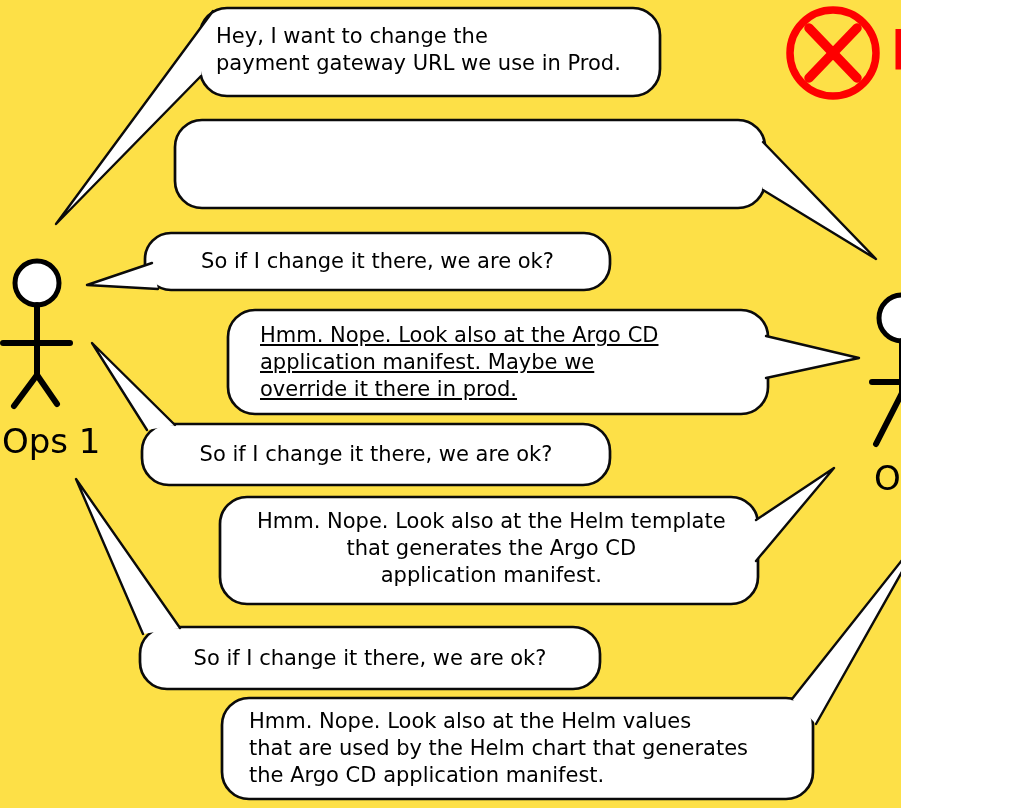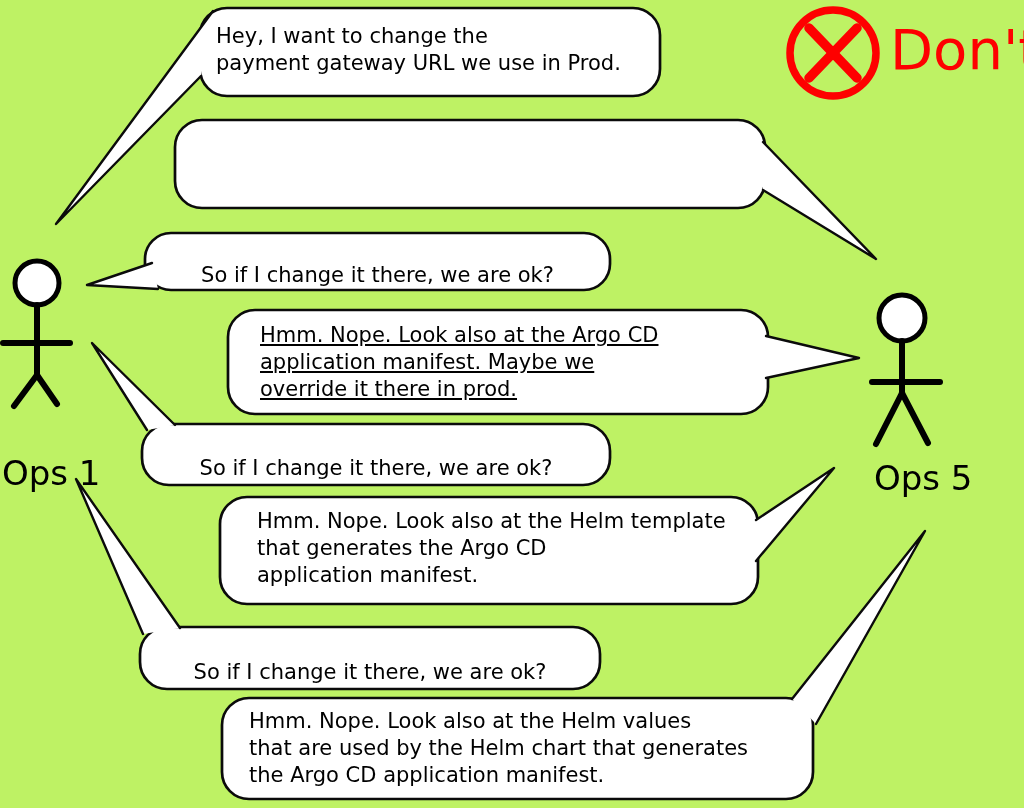--- a/index.html
+++ b/index.html
@@ -1,26 +1,26 @@
 <!DOCTYPE html>
 <html><head>
 <meta charset="utf-8">
 <style>
   html,body{margin:0;padding:0;background:#fff;}
   .canvas{
-    position:relative;width:1024px;height:808px;background:#bef264;
+    position:relative;width:901px;height:808px;background:#fde047;
     overflow:hidden;font-family:"DejaVu Sans",sans-serif;color:#000;
   }
   .layer{position:absolute;left:0;top:0;}
   .btext{
     position:absolute;font-size:21px;line-height:27px;
     white-space:pre;color:#000;pointer-events:none;
   }
   .bcenter{
-    display:flex;align-items:center;justify-content:center;text-align:center;margin-top:14px;
+    display:flex;align-items:center;justify-content:center;text-align:center;
   }
   .actor-label{
     position:absolute;font-size:34px;line-height:1.1;color:#000;white-space:pre;
   }
   .dont-label{
     position:absolute;font-size:56px;line-height:1.15;color:#fe0000;white-space:pre;
   }
 </style>
 </head>
 <body>
@@ -79,29 +79,29 @@
 
 
   <div class="btext bcenter" style="left:145px;top:233px;width:465px;height:57px;">So if I change it there, we are ok?</div>
 
   <div class="btext" style="left:260px;top:322px;text-decoration:underline;">Hmm. Nope. Look also at the Argo CD
 application manifest. Maybe we
 override it there in prod.</div>
 
   <div class="btext bcenter" style="left:142px;top:424px;width:468px;height:61px;">So if I change it there, we are ok?</div>
 
-  <div class="btext" style="left:257px;top:508px;">Hmm. Nope. Look also at the Helm template
+  <div class="btext" style="left:257px;top:508px;text-align:center;">Hmm. Nope. Look also at the Helm template
 that generates the Argo CD
 application manifest.</div>
 
   <div class="btext bcenter" style="left:140px;top:627px;width:460px;height:62px;">So if I change it there, we are ok?</div>
 
   <div class="btext" style="left:249px;top:708px;">Hmm. Nope. Look also at the Helm values
 that are used by the Helm chart that generates
 the Argo CD application manifest.</div>
 
-  <div class="actor-label" style="left:2px;top:423px;margin-top:32px;">Ops 1</div>
+  <div class="actor-label" style="left:2px;top:423px;">Ops 1</div>
 
   <div class="actor-label" style="left:874px;top:460px;">Ops 5</div>
 
   <div class="dont-label" style="left:890px;top:18px;">Don't</div>
 
 </div>
 
 </body></html>

